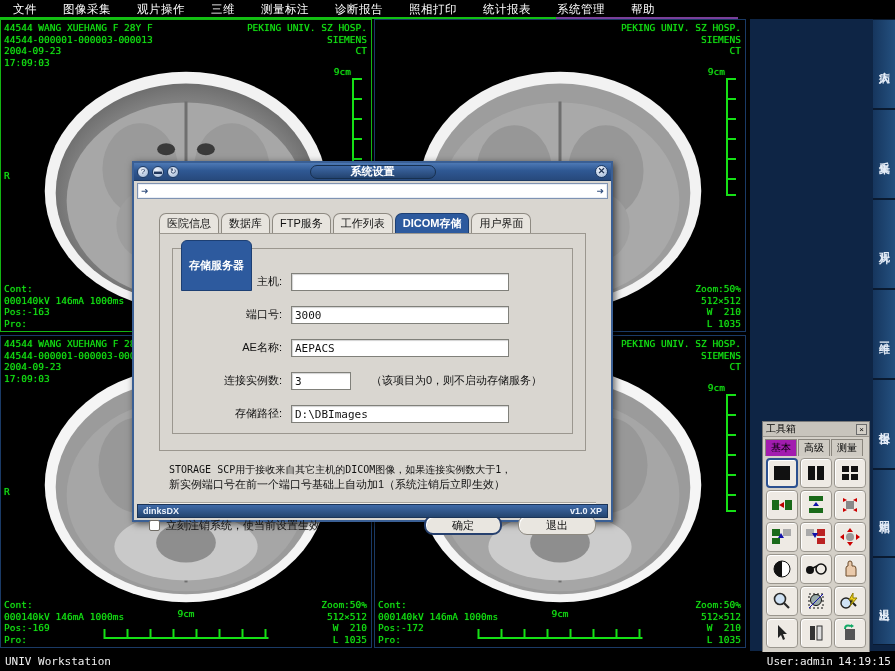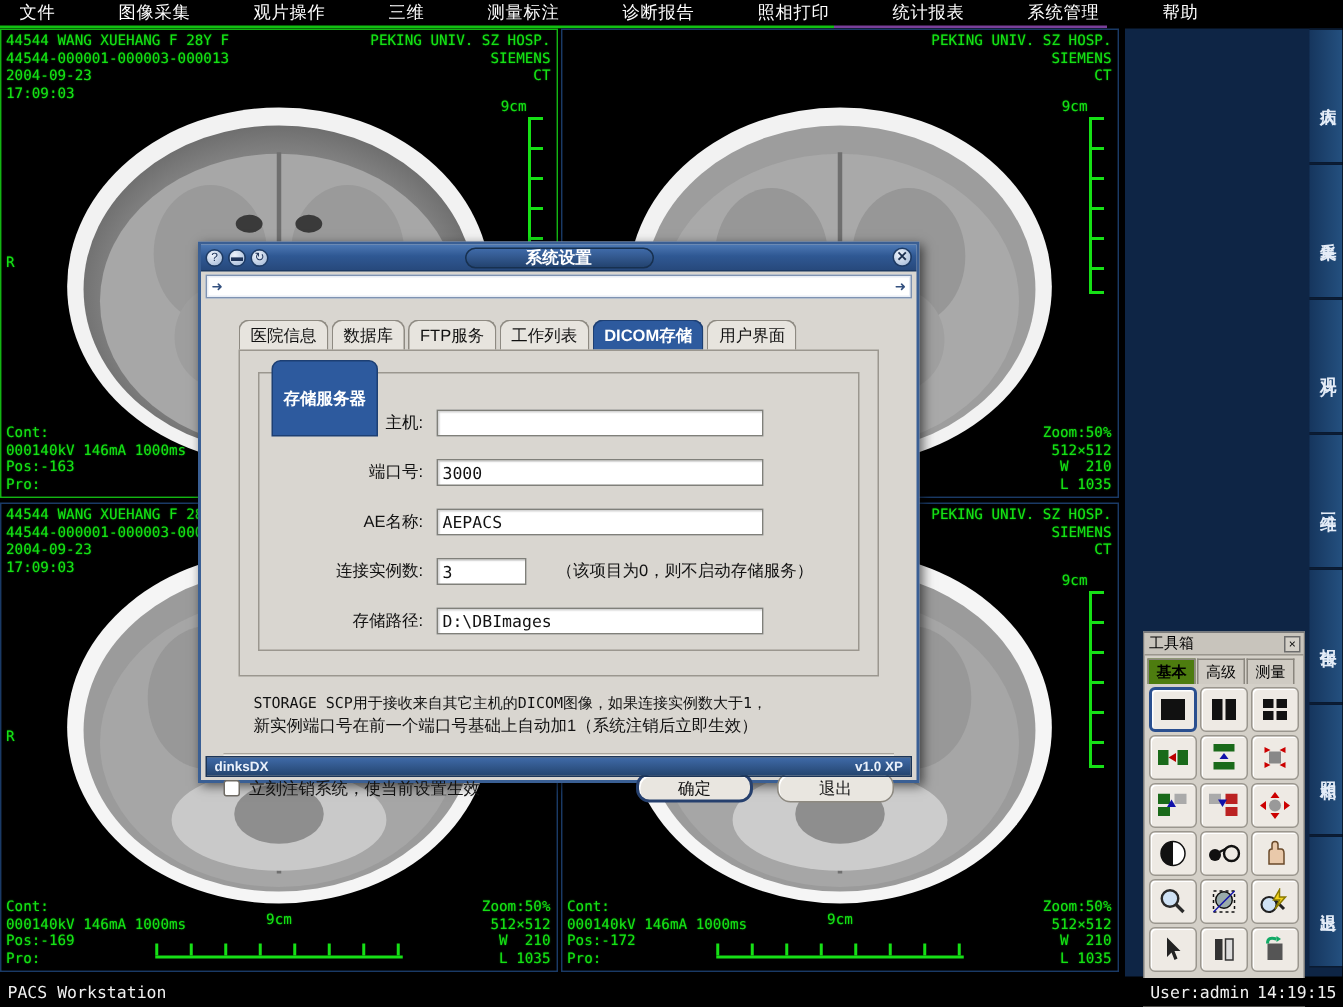--- a/index.html
+++ b/index.html
@@ -7,21 +7,21 @@
     width: 895px; height: 671px;
     background: #000;
     font-family: "Liberation Sans", sans-serif;
     overflow: hidden;
   }
   #app { position: relative; width: 895px; height: 671px; background: #000; }
 
   
   #menubar {
     position: absolute; left: 0; top: 0; width: 895px; height: 18px;
-    background: #000; display: flex; align-items: center; gap: 16px;
+    background: #000; display: flex; align-items: center;
   }
   #menubar .mi {
     color: #ffffff; font-size: 11.5px; padding: 0 13px; white-space: nowrap;
     letter-spacing: 0.5px; line-height: 18px;
   }
   #menu-underline-green {
     position: absolute; left: 0; top: 17px; width: 556px; height: 2px; background: #12c012;
   }
   #menu-underline-purple {
     position: absolute; left: 556px; top: 17px; width: 182px; height: 2px; background: #7a3f9a;
@@ -113,21 +113,21 @@
   #tb-title span.t { font-size: 10px; color: #000; }
   #tb-close {
     width: 11px; height: 11px; border: 1px solid #6d6d6d; background: #d4d0c8;
     font-size: 8px; line-height: 9px; text-align: center; color: #000;
   }
   #tb-tabs { display: flex; height: 17px; padding-left: 2px; gap: 1px; margin-top: 2px; }
   #tb-tabs .tbt {
     font-size: 10px; padding: 1px 5px 0 5px; color: #000;
     border: 1px solid #8a867e; border-bottom: none; background: #cfcbc3;
   }
-  #tb-tabs .tbt.sel { background: #4d7c0f; font-weight: bold; }
+  #tb-tabs .tbt.sel { background: #a21caf; font-weight: normal; }
   #tb-grid {
     position: absolute; left: 3px; top: 36px; width: 102px;
     display: grid; grid-template-columns: repeat(3, 32px); gap: 2px;
   }
   .tbtn {
     width: 32px; height: 30px; background: #eeeae4;
     border: 1px solid #9a968e; border-radius: 4px;
     display: flex; align-items: center; justify-content: center;
     box-shadow: inset 1px 1px 0 #fff;
   }
@@ -697,18 +697,18 @@
       </div>
     </div>
 
     <div id="dlg-status">
       <span>dinksDX</span>
       <span>v1.0 XP</span>
     </div>
   </div>
 
   <div id="statusbar">
-    <div id="sb-left">PACS Workstation</div>
+    <div id="sb-left">UNIV Workstation</div>
     <div id="sb-user">User:admin</div>
     <div id="sb-time">14:19:15</div>
   </div>
 
 </div>
 
 </body></html>

